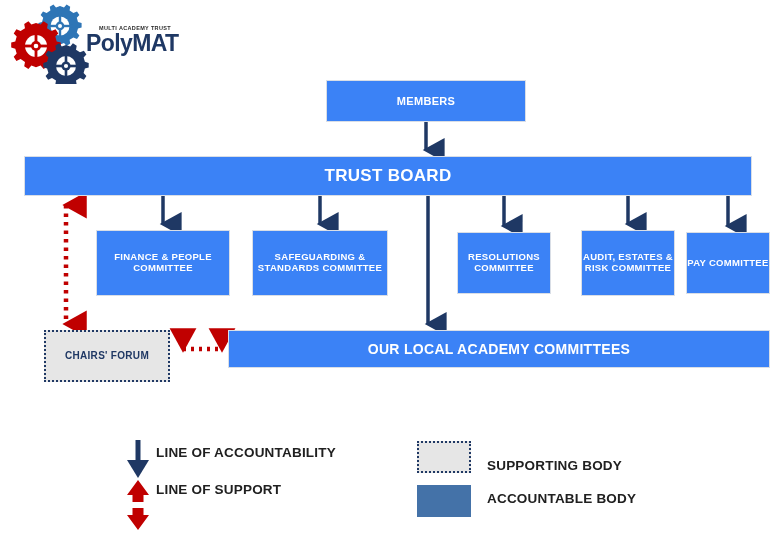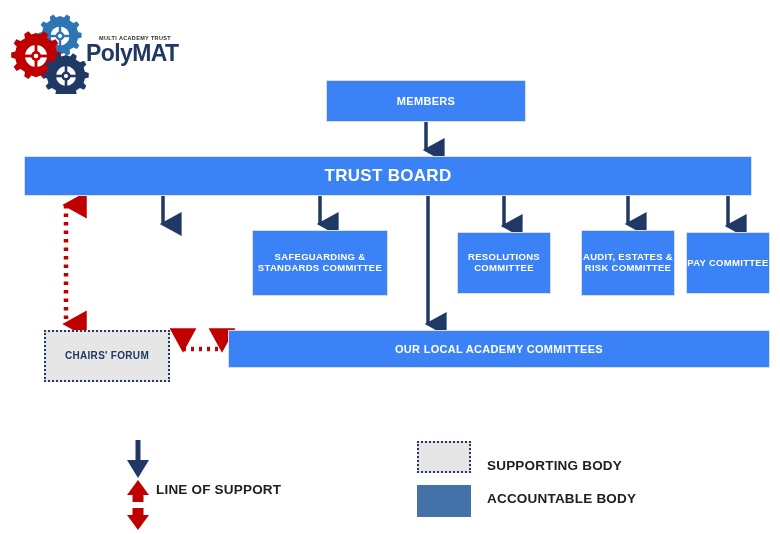--- a/index.html
+++ b/index.html
@@ -15,21 +15,21 @@
     width: 780px;
     height: 534px;
     background: #ffffff;
     overflow: hidden;
   }
 
   
   #logo {
     position: absolute;
     left: 8px;
-    top: 14px;
+    top: 4px;
     width: 160px;
     height: 80px;
   }
   #logo-text-wrap {
     position: absolute;
     left: 78px;
     top: 22px;
     width: 86px;
   }
   .logo-tagline {
@@ -67,21 +67,21 @@
     border: 1px solid #d9dee6;
   }
   .node.dotted {
     background: #e6e6e6;
     border: 2px dotted #1f3864;
     color: #1f3864;
   }
 
   #members      { left: 326px; top: 80px;  width: 200px; height: 42px;  font-size: 11px; }
   #trust-board  { left: 24px;  top: 156px; width: 728px; height: 40px;  font-size: 17px; }
-  #local-acads  { left: 228px; top: 330px; width: 542px; height: 38px;  font-size: 11px; }
+  #local-acads  { left: 228px; top: 330px; width: 542px; height: 38px;  font-size: 14px; }
   #chairs-forum { left: 44px;  top: 330px; width: 126px; height: 52px;  font-size: 10px; }
 
   #c-finance    { left: 96px;  top: 230px; width: 134px; height: 66px; font-size: 9.5px; }
   #c-safeguard  { left: 252px; top: 230px; width: 136px; height: 66px; font-size: 9.5px; }
   #c-resolution { left: 457px; top: 232px; width: 94px;  height: 62px; font-size: 9.5px; }
   #c-audit      { left: 581px; top: 230px; width: 94px;  height: 66px; font-size: 9.5px; }
   #c-pay        { left: 686px; top: 232px; width: 84px;  height: 62px; font-size: 9.5px; }
 
   
   #links {
@@ -182,39 +182,41 @@
 
     <line x1="66" y1="205" x2="66" y2="324" stroke="#c00000" stroke-width="4.5" stroke-dasharray="3.5 5" marker-start="url(#arrow-red)" marker-end="url(#arrow-red)"></line>
 
     <line x1="183" y1="349" x2="222" y2="349" stroke="#c00000" stroke-width="4.5" stroke-dasharray="3 5" marker-start="url(#arrow-red)" marker-end="url(#arrow-red)"></line>
   </svg>
 
   <div class="node blue" id="members">MEMBERS</div>
 
   <div class="node blue" id="trust-board">TRUST BOARD</div>
 
+  <div class="node blue" id="c-finance">FINANCE &amp; PEOPLE COMMITTEE</div>
   <div class="node blue" id="c-resolution">RESOLUTIONS COMMITTEE</div>
   <div class="node blue" id="c-safeguard">SAFEGUARDING &amp; STANDARDS COMMITTEE</div>
   <div class="node blue" id="c-audit">AUDIT, ESTATES &amp; RISK COMMITTEE</div>
   <div class="node dotted" id="chairs-forum">CHAIRS' FORUM</div>
 
   <div class="node blue" id="c-pay">PAY COMMITTEE</div>
 
   <div class="node blue" id="local-acads">OUR LOCAL ACADEMY COMMITTEES</div>
 
   <svg width="40" height="48" style="position:absolute;left:122px;top:437px;">
     <line x1="16" y1="3" x2="16" y2="26" stroke="#1f3864" stroke-width="5"></line>
     <path d="M5,23 L27,23 L16,41 Z" fill="#1f3864"></path>
   </svg>
 
   <svg width="40" height="58" style="position:absolute;left:122px;top:478px;">
     <path d="M16,2 L27,17 L21.5,17 L21.5,24 L10.5,24 L10.5,17 L5,17 Z" fill="#c00000"></path>
     <path d="M16,52 L5,37 L10.5,37 L10.5,30 L21.5,30 L21.5,37 L27,37 Z" fill="#c00000"></path>
   </svg>
 
+  <div class="legend-label" id="lbl-accountability">LINE OF ACCOUNTABILITY</div>
 
   <div class="legend-label" id="lbl-support">LINE OF SUPPORT</div>
 
   <div class="swatch" id="sw-supporting"></div>
   <div class="legend-label" id="lbl-supporting">SUPPORTING BODY</div>
 
   <div class="swatch" id="sw-accountable"></div>
   <div class="legend-label" id="lbl-accountable">ACCOUNTABLE BODY</div>
 
 </div>

